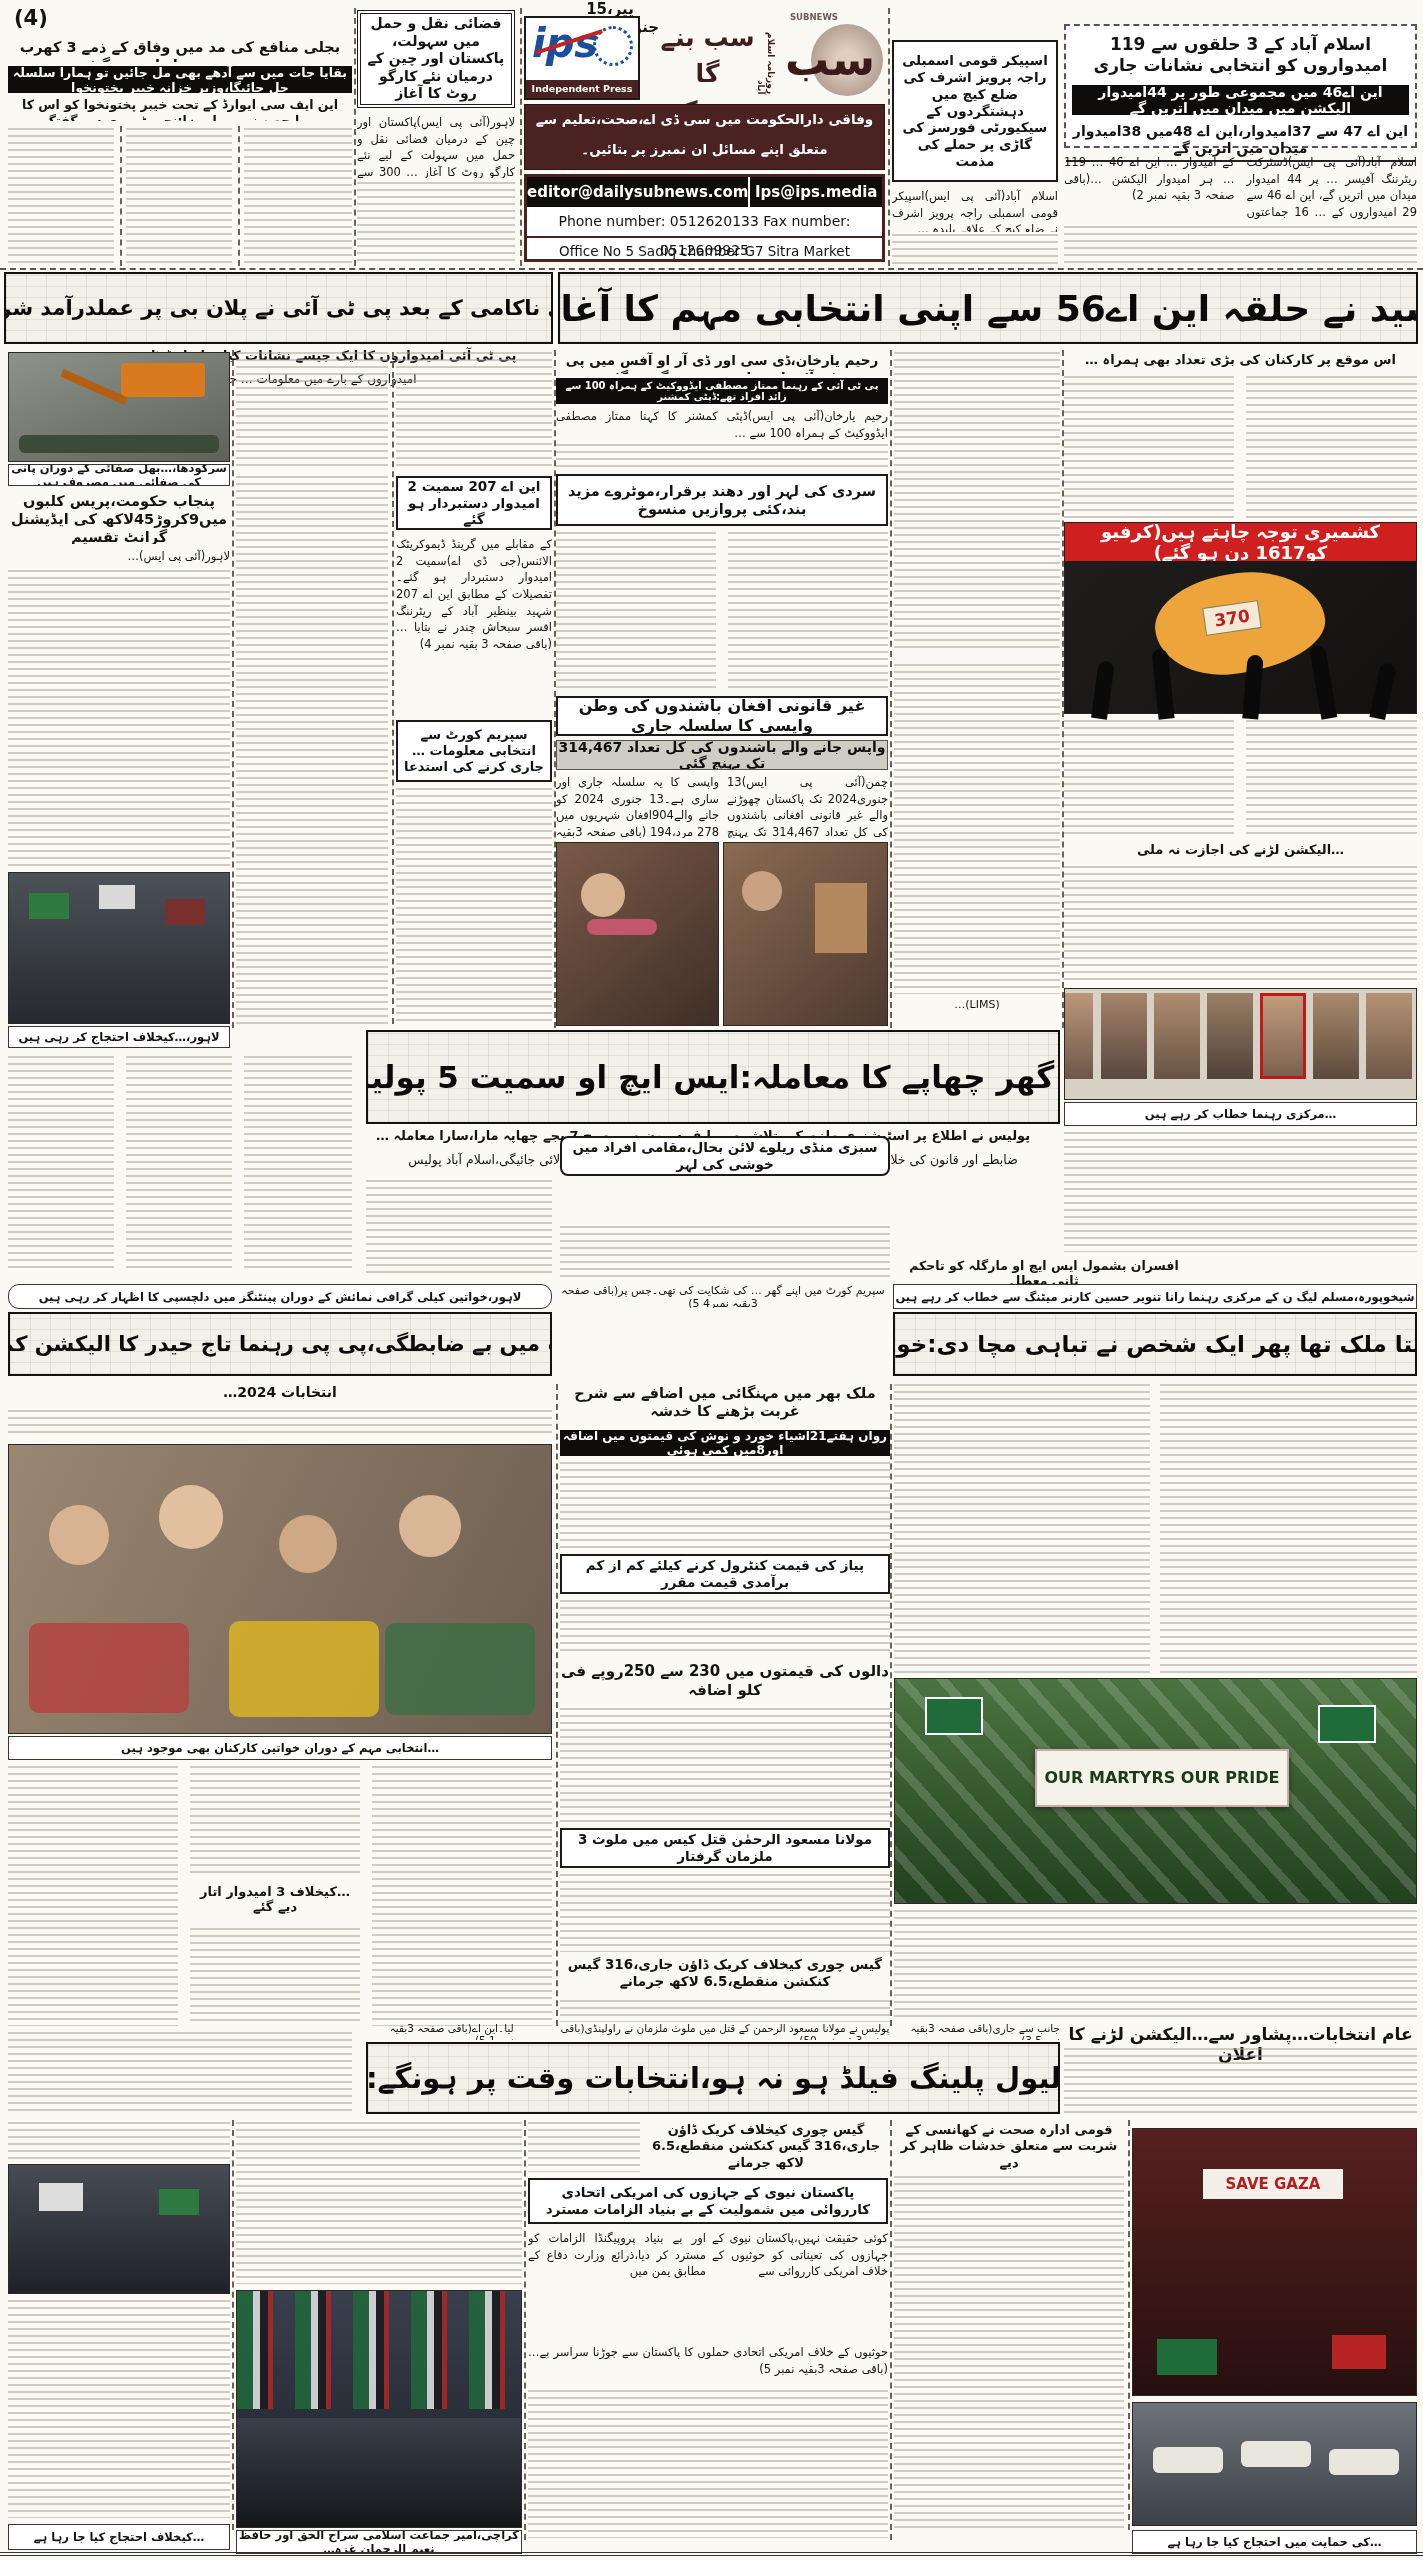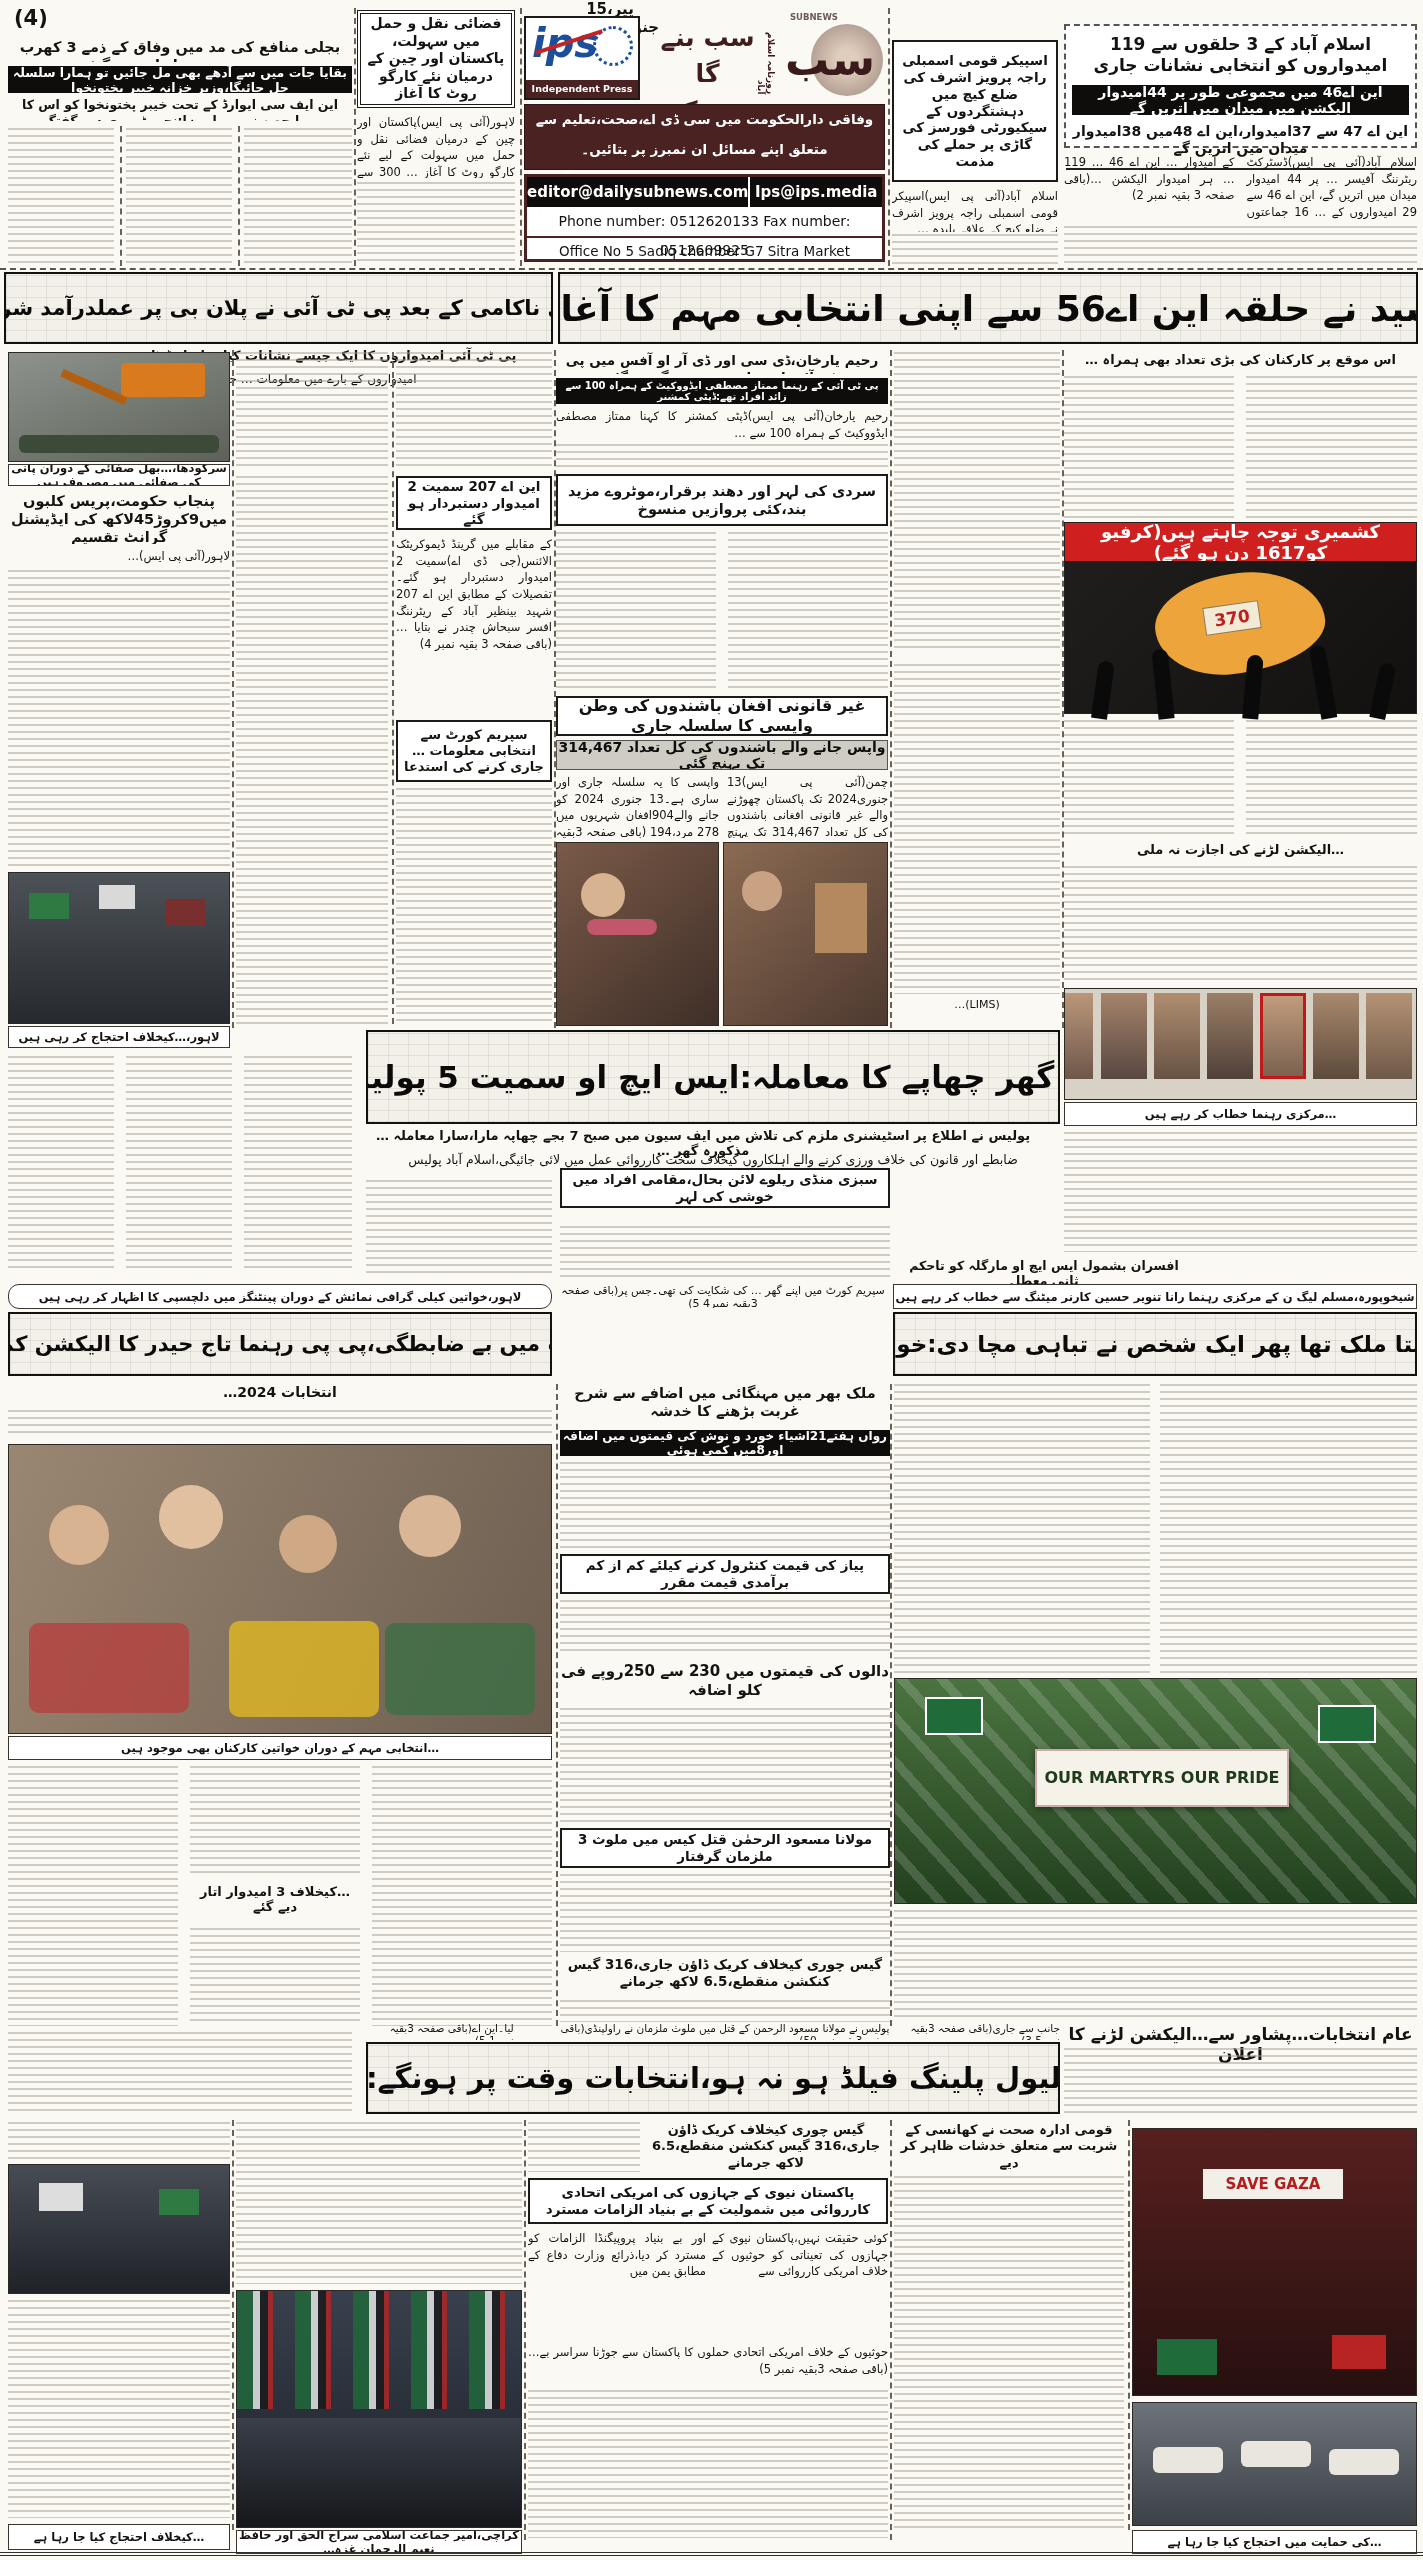--- a/index.html
+++ b/index.html
@@ -88,21 +88,21 @@
   </div>
 
   <div class="b vdash" style="left:888px;top:8px;height:258px;"></div>
   <div class="b box c head" style="left:892px;top:40px;width:166px;height:142px;font-size:13.5px;display:flex;align-items:center;padding:4px;">اسپیکر قومی اسمبلی راجہ پرویز اشرف کی ضلع کیچ میں دہشتگردوں کے سیکیورٹی فورسز کی گاڑی پر حملے کی مذمت</div>
   <div class="b body-t" style="left:892px;top:188px;width:166px;height:44px;">اسلام آباد(آئی پی ایس)اسپیکر قومی اسمبلی راجہ پرویز اشرف نے ضلع کیچ کے علاقے بلیدہ …</div>
   <div class="b stripes" style="left:892px;top:234px;width:166px;height:32px;"></div>
 
   <div class="b" style="left:1064px;top:24px;width:353px;height:124px;border:2px dashed #555;background:#fff;">
     <div class="head c" style="font-size:17px;margin-top:8px;">اسلام آباد کے 3 حلقوں سے 119 امیدواروں کو انتخابی نشانات جاری</div>
     <div class="band" style="height:30px;margin:8px 6px 0 6px;font-size:14px;">این اے46 میں مجموعی طور پر 44امیدوار الیکشن میں میدان میں اتریں گے</div>
-    <div class="head c" style="font-size:14px;margin-top:8px;border-bottom:2px solid #222;padding-bottom:10px;">این اے 47 سے 37امیدوار،این اے 48میں 38امیدوار میدان میں اتریں گے</div>
+    <div class="head c" style="font-size:14px;margin-top:8px;border-bottom:2px solid #222;padding-bottom:2px;">این اے 47 سے 37امیدوار،این اے 48میں 38امیدوار میدان میں اتریں گے</div>
   </div>
   <div class="b body-t" style="left:1064px;top:154px;width:353px;height:70px;column-count:2;column-gap:12px;">اسلام آباد(آئی پی ایس)ڈسٹرکٹ ریٹرننگ آفیسر … پر 44 امیدوار میدان میں اتریں گے، این اے 46 سے 29 امیدواروں کے … 16 جماعتوں کے امیدوار … این اے 46 … 119 … ہر امیدوار الیکشن …(باقی صفحہ 3 بقیہ نمبر 2)</div>
   <div class="b stripes" style="left:1064px;top:226px;width:353px;height:40px;"></div>
 
   <div class="b hdash" style="left:0px;top:268px;width:1423px;"></div>
 
   <div class="b cal" style="left:558px;top:272px;width:860px;height:72px;font-size:36px;">شیخ رشید نے حلقہ این اے56 سے اپنی انتخابی مہم کا آغاز کر دیا</div>
   <div class="b cal" style="left:4px;top:272px;width:549px;height:72px;font-size:21px;">اپیلوں کی ناکامی کے بعد پی ٹی آئی نے پلان بی پر عملدرآمد شروع کر دیا</div>
   <div class="b c bold" style="left:4px;top:348px;width:549px;height:22px;font-size:13px;">پی ٹی آئی امیدواروں کا ایک جیسے نشانات کیلئے اصل ڈیٹا بیس سرچ شروع</div>
   <div class="b c" style="left:4px;top:372px;width:549px;height:20px;font-size:12px;">امیدواروں کے بارے میں معلومات … حاصل کر سکیں گے</div>
@@ -200,21 +200,21 @@
   <div class="b c bold" style="left:356px;top:1128px;width:694px;height:22px;font-size:13px;">پولیس نے اطلاع پر اسٹیشنری ملزم کی تلاش میں ایف سیون میں صبح 7 بجے چھاپہ مارا،سارا معاملہ … مذکورہ گھر …</div>
   <div class="b c" style="left:366px;top:1152px;width:694px;height:20px;font-size:12.5px;">ضابطے اور قانون کی خلاف ورزی کرنے والے اہلکاروں کیخلاف سخت کارروائی عمل میں لائی جائیگی،اسلام آباد پولیس</div>
 
   <div class="b stripes" style="left:8px;top:1056px;width:106px;height:214px;"></div>
   <div class="b stripes" style="left:126px;top:1056px;width:106px;height:214px;"></div>
   <div class="b stripes" style="left:244px;top:1056px;width:108px;height:214px;"></div>
 
   <div class="b stripes" style="left:1064px;top:1132px;width:353px;height:120px;"></div>
   <div class="b c bold" style="left:894px;top:1258px;width:300px;height:20px;font-size:12.5px;">افسران بشمول ایس ایچ او مارگلہ کو تاحکم ثانی معطل</div>
 
-  <div class="b box head c" style="left:560px;top:1168px;width:330px;height:40px;font-size:13.5px;display:flex;align-items:center;justify-content:center;">سبزی منڈی ریلوے لائن بحال،مقامی افراد میں خوشی کی لہر</div>
+  <div class="b box head c" style="left:560px;top:1136px;width:330px;height:40px;font-size:13.5px;display:flex;align-items:center;justify-content:center;border-radius:8px;">سبزی منڈی ریلوے لائن بحال،مقامی افراد میں خوشی کی لہر</div>
   <div class="b stripes" style="left:560px;top:1226px;width:330px;height:52px;"></div>
   <div class="b stripes" style="left:366px;top:1180px;width:186px;height:98px;"></div>
 
   <div class="b c" style="left:560px;top:1284px;width:326px;height:24px;font-size:11px;overflow:hidden;">سپریم کورٹ میں اپنے گھر … کی شکایت کی تھی۔جس پر(باقی صفحہ 3بقیہ نمبر4 5)</div>
   <div class="b cap" style="left:893px;top:1284px;width:524px;height:25px;">شیخوپورہ،مسلم لیگ ن کے مرکزی رہنما رانا تنویر حسین کارنر میٹنگ سے خطاب کر رہے ہیں</div>
   <div class="b cap" style="left:8px;top:1284px;width:544px;height:25px;border-radius:11px;">لاہور،خواتین کیلی گرافی نمائش کے دوران پینٹنگز میں دلچسپی کا اظہار کر رہی ہیں</div>
   <div class="b cal" style="left:893px;top:1312px;width:524px;height:64px;font-size:23px;">ہنستا بستا ملک تھا پھر ایک شخص نے تباہی مچا دی:خواجہ آصف</div>
   <div class="b cal" style="left:8px;top:1312px;width:544px;height:64px;font-size:21px;">نشان الاٹمنٹ میں بے ضابطگی،پی پی رہنما تاج حیدر کا الیکشن کمیشن کو خط</div>
 
   <div class="b vdash" style="left:556px;top:1384px;height:642px;"></div>

